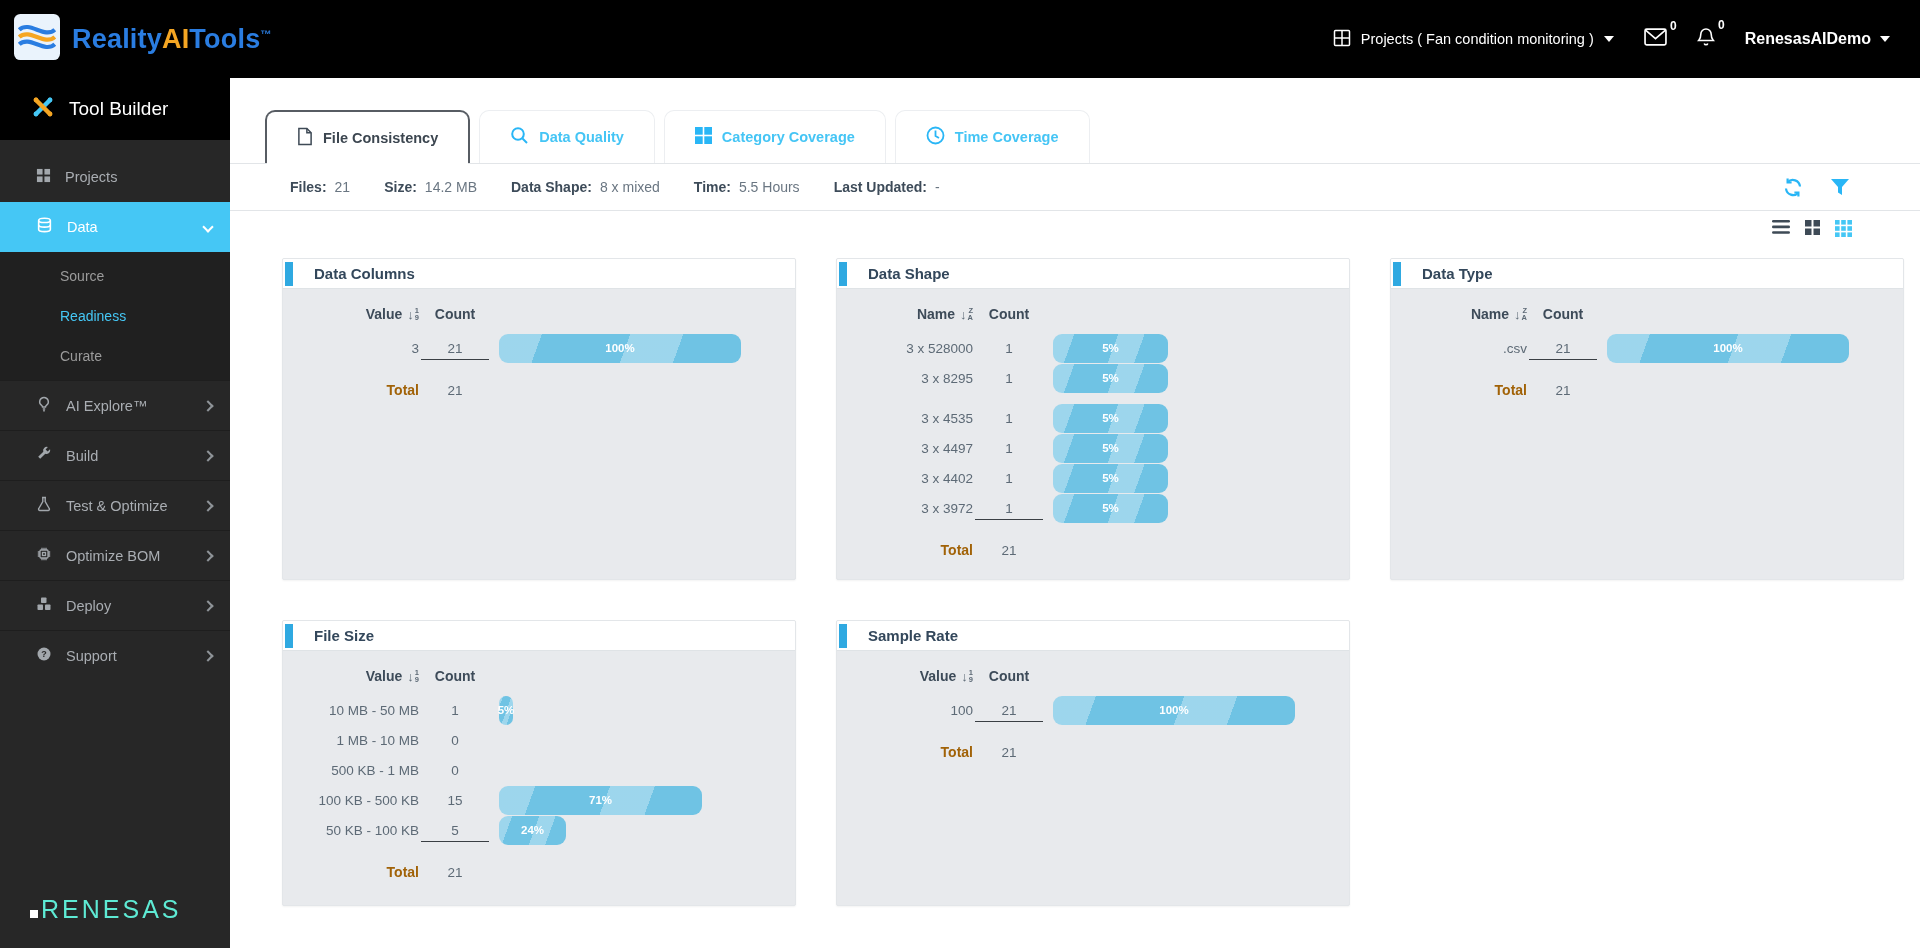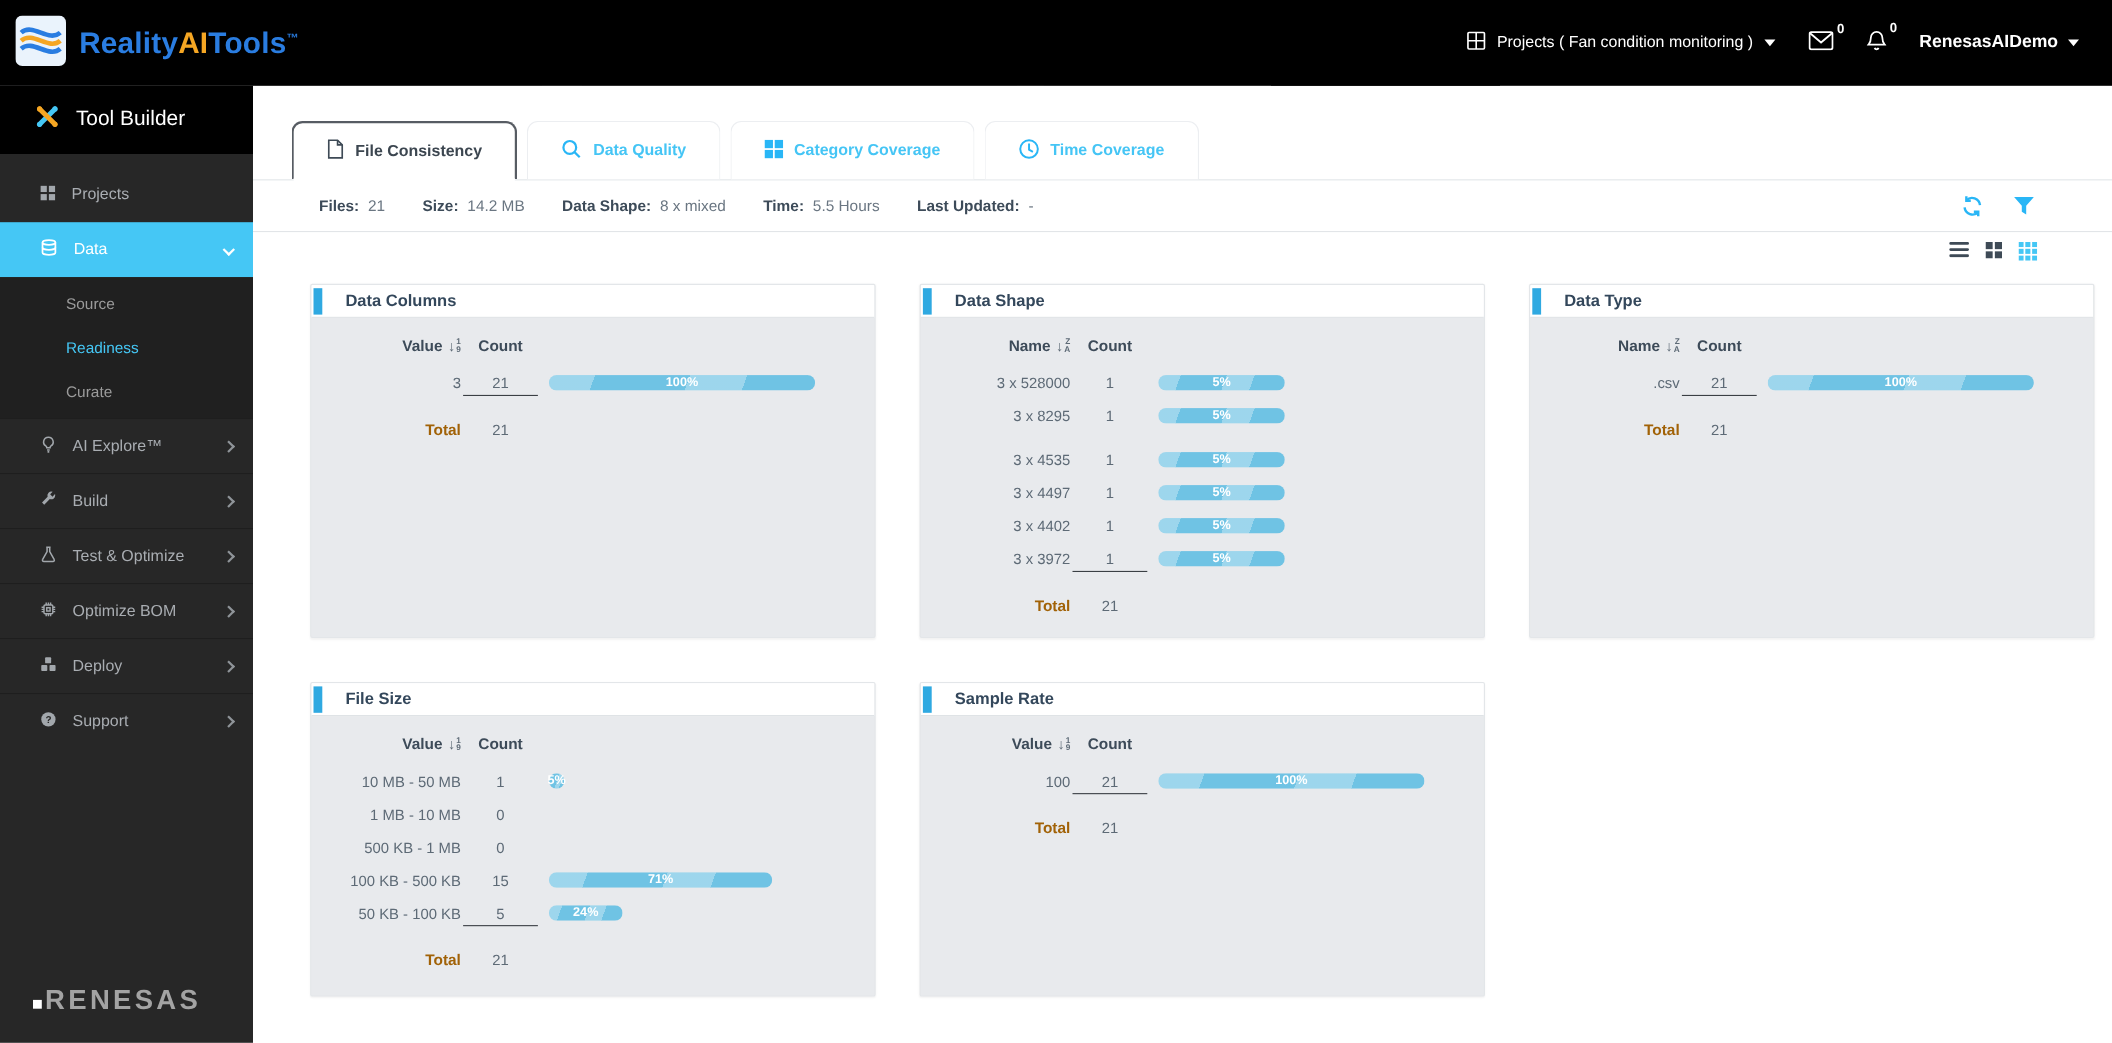--- a/index.html
+++ b/index.html
@@ -33,21 +33,21 @@
   .sitem:first-child { border-top:none; }
   .sitem .chev { margin-left:auto; }
   .chev { width:8px; height:8px; border-right:2px solid #8f9499; border-bottom:2px solid #8f9499;
           display:inline-block; transform:rotate(-45deg); }
   .chev.down { transform:rotate(45deg); border-color:#fff; }
   .sitem.active { background:#45c7f5; color:#fff; border-top:none; }
   .submenu { background:#202020; padding:4px 0; }
   .subitem { height:40px; display:flex; align-items:center; padding-left:60px; color:#9b9b9b;
              font-size:14px; cursor:pointer; }
   .subitem.selected { color:#45c7f5; }
-  .renesas { margin-top:auto; padding:0 0 24px 30px; color:#a3a3a3; font-size:25px; font-weight:700;
+  .renesas { margin-top:auto; padding:0 0 24px 30px; color:#5eead4; font-size:25px; font-weight:400;
              letter-spacing:3px; }
   .renesas:before { content:""; display:inline-block; width:8px; height:8px; background:#fff;
                     margin-right:3px; }
 
   
   .main { position:fixed; left:230px; top:78px; width:1690px; height:870px; background:#fff; }
   .tabs { display:flex; align-items:flex-end; margin:32px 0 0 35px; position:relative; z-index:2; }
   .tab { height:53px; display:flex; align-items:center; gap:10px; padding:0 30px; background:#fff;
          border:1px solid #eceef1; border-bottom:none; border-radius:10px 10px 0 0; margin-right:9px;
          font-size:14.5px; font-weight:700; color:#45c5f5; cursor:pointer; white-space:nowrap; }
@@ -79,21 +79,21 @@
   .thead { font-weight:700; color:#3d4b59; font-size:14px; margin-bottom:4px; }
   .c1 { width:120px; text-align:right; }
   .thead .c1 { display:flex; justify-content:flex-end; align-items:center; gap:5px; cursor:pointer; }
   .c2 { width:72px; text-align:center; position:relative; }
   .c3 { flex:1; display:flex; align-items:center; padding-left:8px; }
   .trow { color:#5d6a76; font-size:13.5px; }
   .gap { margin-top:10px; }
   .sumline:after { content:""; position:absolute; left:2px; right:2px; bottom:-4px; height:1px; background:#3a3f44; }
   .total { margin-top:12px; }
   .total .c1 { font-weight:700; color:#a16207; font-size:14px; }
-  .bar { height:14px; border-radius:9px; background-color:#6fc3e4;
+  .bar { height:29px; border-radius:9px; background-color:#6fc3e4;
          background-image:linear-gradient(110deg, rgba(255,255,255,.32) 0 17%, rgba(255,255,255,0) 17% 52%,
                           rgba(255,255,255,.32) 52% 73%, rgba(255,255,255,0) 73%);
          display:flex; align-items:center; justify-content:center; }
   .bar span { font-size:11.5px; font-weight:700; color:#fff; white-space:nowrap; }
   .sort { display:inline-flex; align-items:center; color:#5d6a76; font-weight:400; }
   .sort .ar { font-size:13px; line-height:13px; }
   .stack { display:flex; flex-direction:column; font-size:7.5px; line-height:7.5px; font-weight:700; margin-left:1px; }
 </style>
 </head>
 <body>

